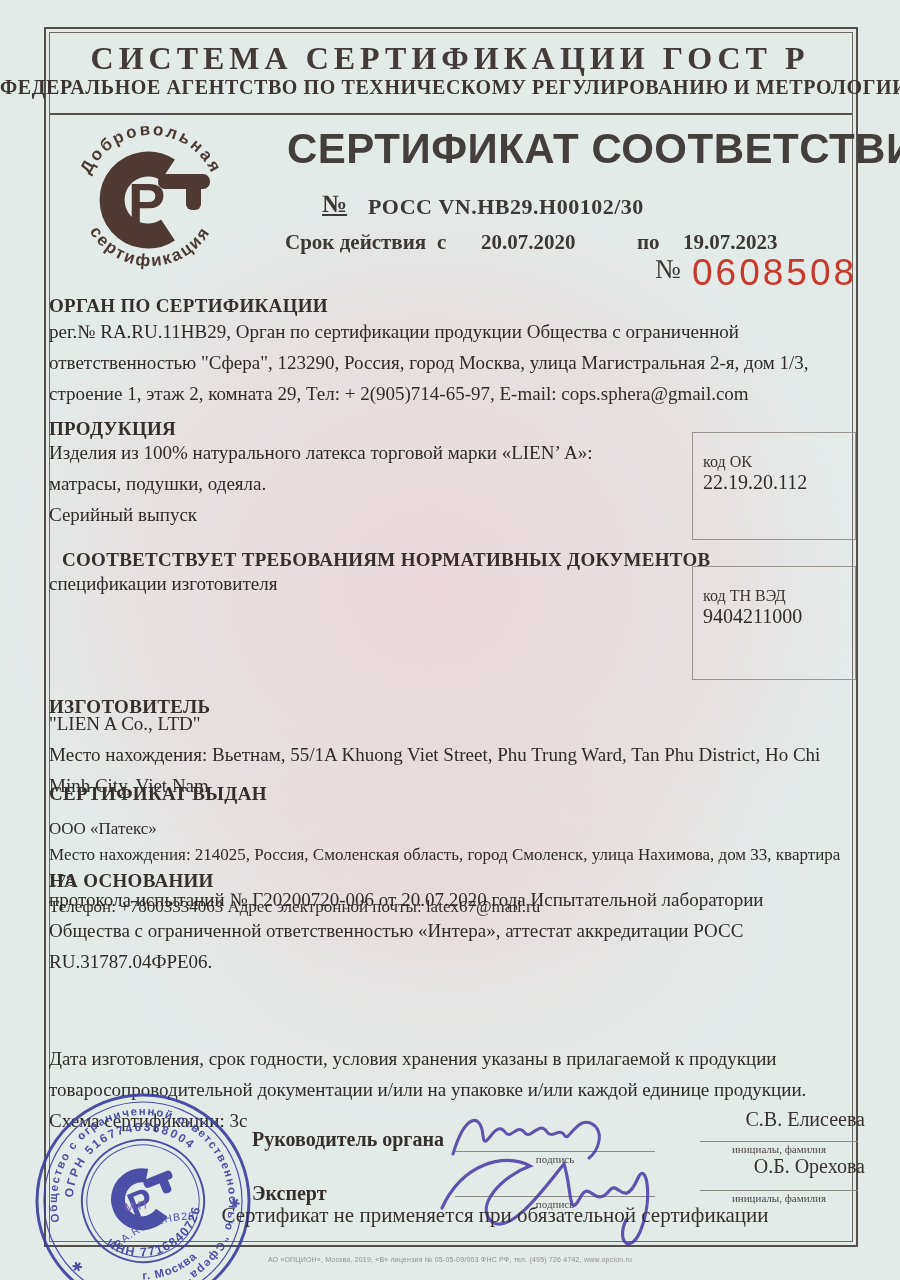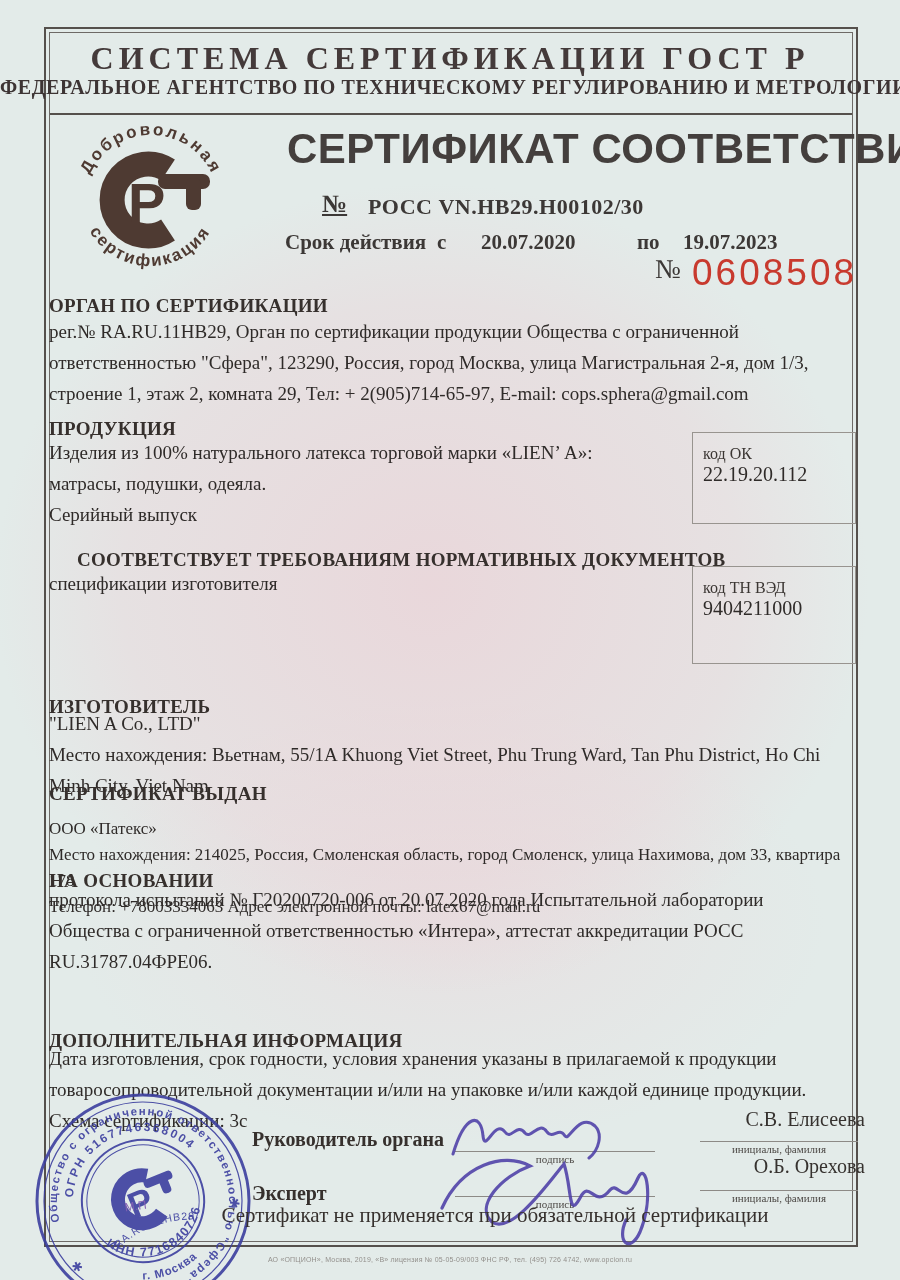--- a/index.html
+++ b/index.html
@@ -20,21 +20,21 @@
   .hdr2{font-weight:bold;font-size:20px;letter-spacing:.6px;color:#3d3434;white-space:nowrap;}
   .doc-title{font-family:"Liberation Sans",sans-serif;font-weight:bold;font-size:42px;letter-spacing:.5px;color:#443f3d;white-space:nowrap;margin-left:40px;}
   .certno-label{font-size:25px;font-weight:bold;text-decoration:underline;color:#3c3836;}
   .certno-val{font-size:22px;font-weight:bold;color:#3c3836;letter-spacing:.5px;}
   .validity{font-size:21px;font-weight:bold;color:#3c3836;white-space:nowrap;}
   .serial-label{font-size:27px;color:#3c3836;}
   .serial-num{font-family:Liberation Sans, sans-serif;font-size:37px;color:#c83a2e;letter-spacing:3px;}
   .sec-h{font-size:19px;font-weight:bold;color:#36302d;letter-spacing:.3px;white-space:nowrap;}
   .sec-b{font-size:19px;line-height:31px;color:#2f2b29;white-space:pre-line;}
   .sec-b.small{font-size:17px;line-height:26px;}
-  .code-box{border:1px solid #98948f;background:rgba(255,255,255,.06);padding:12px 10px;}
+  .code-box{border:1px solid #98948f;background:rgba(255,255,255,.06);padding:20px 10px;}
   .code-label{font-size:16px;color:#3b3633;}
   .code-val{font-size:20px;color:#2f2b29;}
   .sig-label{font-size:20px;font-weight:bold;color:#36302d;white-space:nowrap;}
   .sig-line{border-top:1px solid #8d8a86;height:1px;}
   .sig-caption{font-size:11px;color:#4c4845;text-align:center;}
   .sig-name{font-size:20px;color:#36322f;text-align:right;white-space:nowrap;}
   .footer-note{font-size:21px;color:#36302d;text-align:center;white-space:nowrap;}
   .print-info{font-family:"Liberation Sans",sans-serif;font-size:7px;color:#93908c;text-align:center;letter-spacing:.2px;white-space:nowrap;}
   svg text{font-family:"Liberation Sans",sans-serif;}
   .stamp{opacity:.9;}
@@ -95,21 +95,21 @@
   <div class="abs sec-h" style="left:49px;top:418px;">ПРОДУКЦИЯ</div>
   <div class="abs sec-b" style="left:49px;top:437px;width:630px;">Изделия из 100% натурального латекса торговой марки «LIEN’ А»:
 матрасы, подушки, одеяла.
 Серийный выпуск</div>
 
   <div class="abs code-box" style="left:692px;top:432px;width:142px;height:66px;">
     <div class="code-label">код ОК</div>
     <div class="code-val">22.19.20.112</div>
   </div>
 
-  <div class="abs sec-h" style="left:49px;top:549px;padding-left:28px;">СООТВЕТСТВУЕТ ТРЕБОВАНИЯМ НОРМАТИВНЫХ ДОКУМЕНТОВ</div>
+  <div class="abs sec-h" style="left:34px;top:549px;padding-left:28px;">СООТВЕТСТВУЕТ ТРЕБОВАНИЯМ НОРМАТИВНЫХ ДОКУМЕНТОВ</div>
   <div class="abs sec-b" style="left:49px;top:568px;width:620px;">спецификации изготовителя</div>
 
   <div class="abs code-box" style="left:692px;top:566px;width:142px;height:72px;">
     <div class="code-label">код ТН ВЭД</div>
     <div class="code-val">9404211000</div>
   </div>
 
   <div class="abs sec-h" style="left:49px;top:696px;">ИЗГОТОВИТЕЛЬ</div>
   <div class="abs sec-b" style="left:49px;top:708px;width:810px;">"LIEN A Co., LTD"
 Место нахождения: Вьетнам, 55/1A Khuong Viet Street, Phu Trung Ward, Tan Phu District, Ho Chi
@@ -118,21 +118,20 @@
   <div class="abs sec-h" style="left:49px;top:783px;">СЕРТИФИКАТ ВЫДАН</div>
   <div class="abs sec-b small" style="left:49px;top:796px;width:820px;margin-top:20px;">ООО «Патекс»
 Место нахождения: 214025, Россия, Смоленская область, город Смоленск, улица Нахимова, дом 33, квартира 178
 Телефон: +78003334063 Адрес электронной почты: latex67@mail.ru</div>
 
   <div class="abs sec-h" style="left:49px;top:870px;">НА ОСНОВАНИИ</div>
   <div class="abs sec-b" style="left:49px;top:884px;width:790px;">протокола испытаний № Г20200720-006 от 20.07.2020 года Испытательной лаборатории
 Общества с ограниченной ответственностью «Интера», аттестат аккредитации РОСС
 RU.31787.04ФРЕ06.</div>
 
-  <div class="abs sec-h" style="left:49px;top:1030px;">ДОПОЛНИТЕЛЬНАЯ ИНФОРМАЦИЯ</div>
   <div class="abs sec-b" style="left:49px;top:1043px;width:790px;">Дата изготовления, срок годности, условия хранения указаны в прилагаемой к продукции
 товаросопроводительной документации и/или на упаковке и/или каждой единице продукции.
 Схема сертификации: 3с</div>
 
   <div class="abs sig-name" style="left:705px;top:1108px;width:160px;">С.В. Елисеева</div>
   <div class="abs sig-line" style="left:700px;top:1141px;width:158px;"></div>
   <div class="abs sig-caption" style="left:700px;top:1143px;width:158px;">инициалы, фамилия</div>
 
   <div class="abs sig-label" style="left:252px;top:1128px;">Руководитель органа</div>
   <div class="abs sig-line" style="left:455px;top:1151px;width:200px;"></div>

